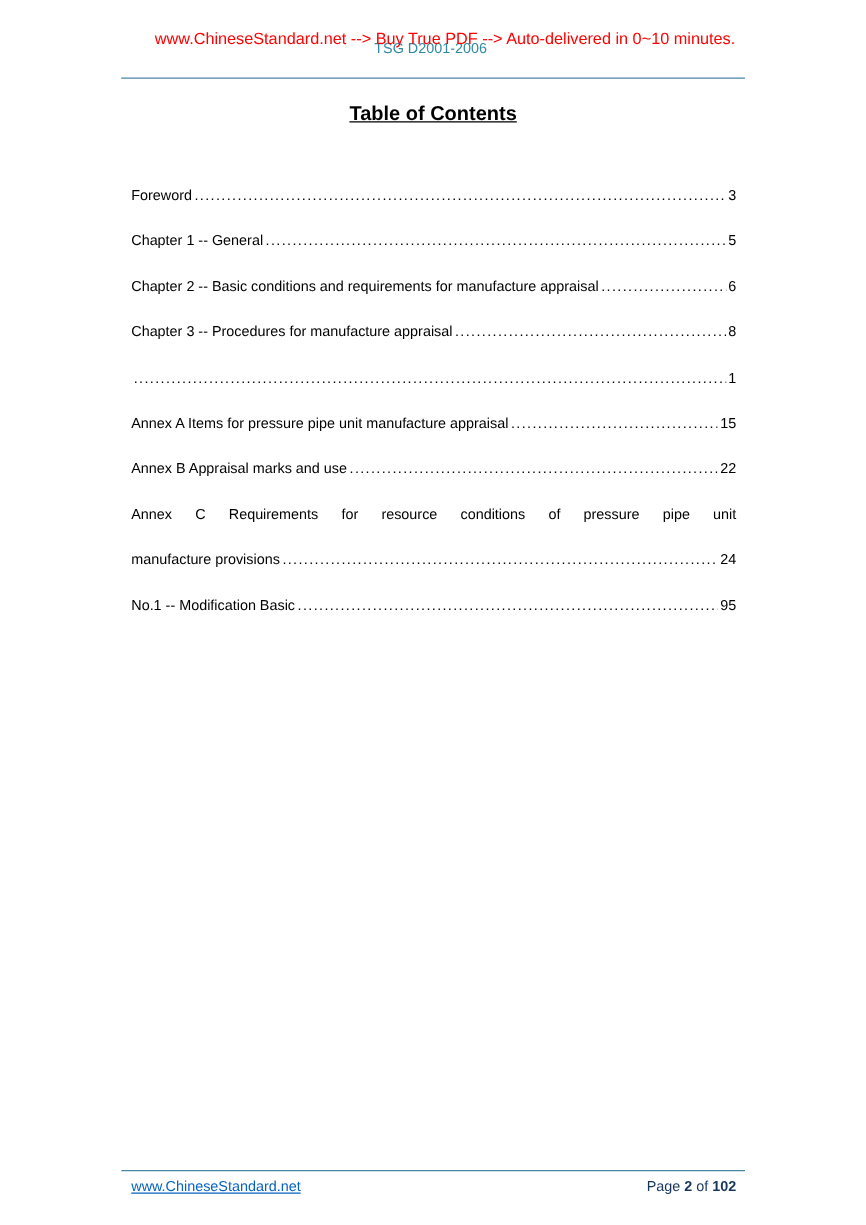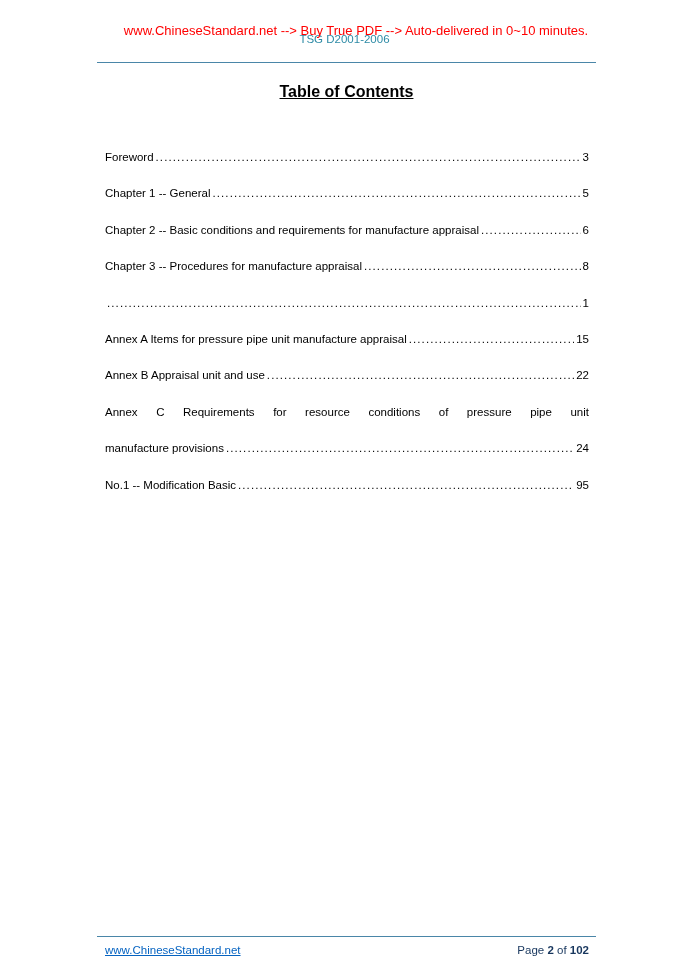--- a/index.html
+++ b/index.html
@@ -181,21 +181,21 @@
       <span class="toc-page">1</span>
     </div>
 
     <div class="toc-row">
       <span class="toc-label">Annex A Items for pressure pipe unit manufacture appraisal</span>
       <span class="toc-dots"></span>
       <span class="toc-page">15</span>
     </div>
 
     <div class="toc-row">
-      <span class="toc-label">Annex B Appraisal unit and use</span>
+      <span class="toc-label">Annex B Appraisal marks and use</span>
       <span class="toc-dots"></span>
       <span class="toc-page">22</span>
     </div>
 
     <div class="toc-row toc-row-justified">
       <span class="toc-label-justified">Annex C Requirements for resource conditions of pressure pipe unit</span>
     </div>
 
     <div class="toc-row">
       <span class="toc-label">manufacture provisions</span>

